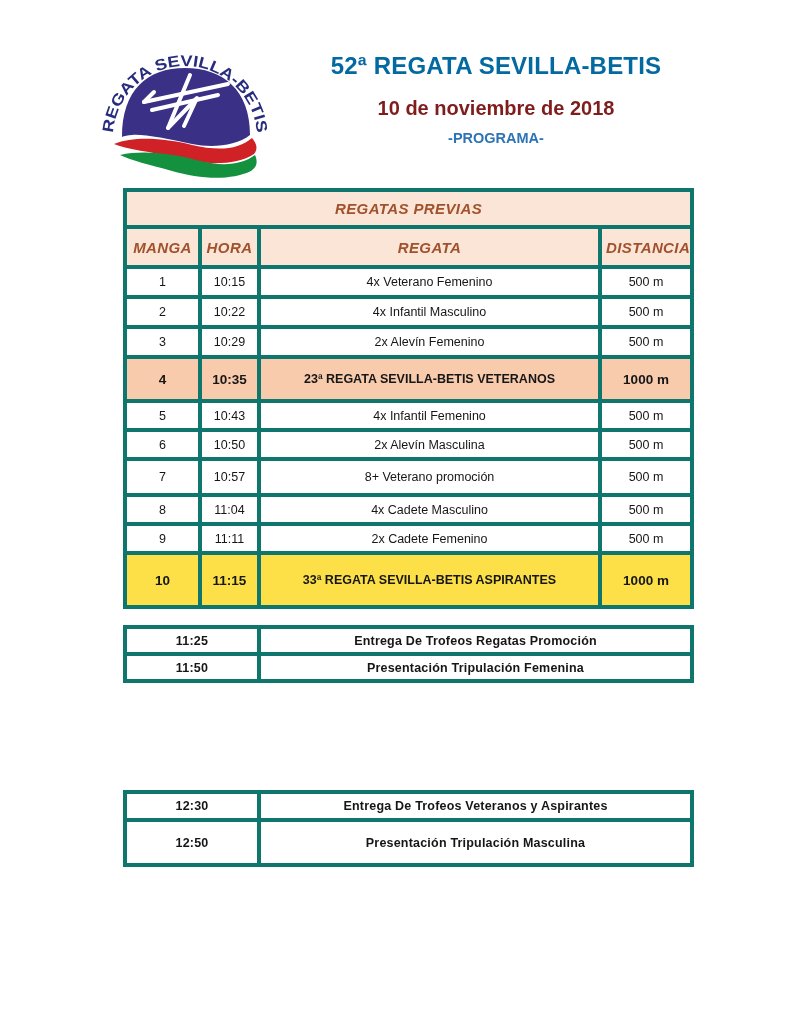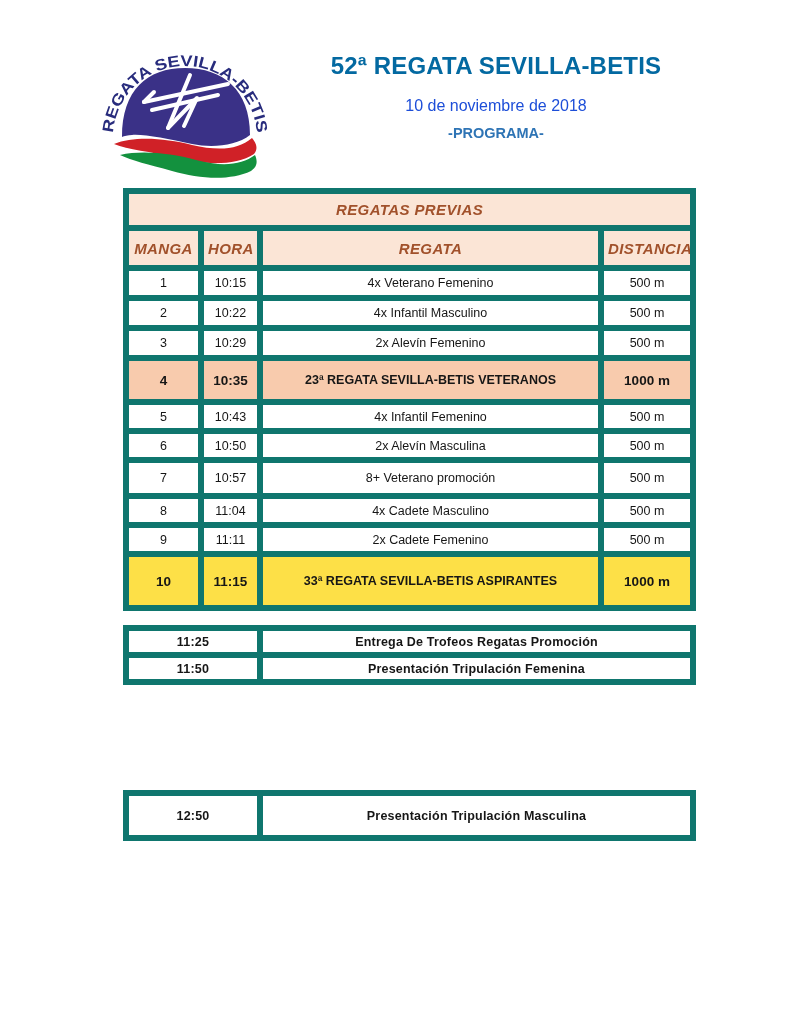--- a/index.html
+++ b/index.html
@@ -4,26 +4,26 @@
 <style>
   html,body { margin:0; padding:0; background:#ffffff; }
   .page {
     position:relative; width:791px; height:1024px; background:#ffffff;
     font-family:"Liberation Sans", sans-serif; overflow:hidden;
   }
   
   .logo { position:absolute; left:100px; top:38px; width:170px; height:140px; }
   .head-block { position:absolute; left:302px; top:52px; width:388px; text-align:center; }
   .doc-title { font-size:24px; font-weight:bold; color:#0369a1; letter-spacing:0.2px; }
-  .doc-date  { margin-top:17px; font-size:16px; font-weight:normal; color:#1d4ed8; }
+  .doc-date  { margin-top:17px; font-size:20px; font-weight:bold; color:#7f1d1d; }
   .doc-prog  { margin-top:10px; font-size:14.5px; font-weight:bold; color:#2E74B5; }
   
   table { position:absolute; border-collapse:collapse; table-layout:fixed; }
   td {
-    border:6px solid #0f766e; text-align:center; vertical-align:middle;
+    border:4px solid #0f766e; text-align:center; vertical-align:middle;
     padding:0 4px; box-sizing:border-box; color:#161616; font-size:12.5px;
     overflow:hidden;
   }
   .t1 { left:123px; top:188px; width:567px; }
   .t2 { left:123px; top:625px; width:567px; }
   .t3 { left:123px; top:790px; width:567px; }
   .thead td {
     background:#FBE5D6; color:#A1512B; font-weight:bold; font-style:italic;
     font-size:15px; letter-spacing:0.4px;
   }
@@ -179,20 +179,24 @@
   </tbody>
     </table>
 
   <table class="t3">
     <colgroup>
         <col style="width:134px">
         <col style="width:341px">
         <col style="width:92px">
       </colgroup>
     <tbody>
+        <tr class="pre" style="height:28px">
+      <td>12:30</td>
+      <td colspan="2">Entrega De Trofeos Veteranos y  Aspirantes</td>
+    </tr>
     <tr class="pre" style="height:45px">
       <td>12:50</td>
       <td colspan="2">Presentación Tripulación Masculina</td>
     </tr>
   </tbody>
     </table>
 
 </div>
 
 </body></html>

